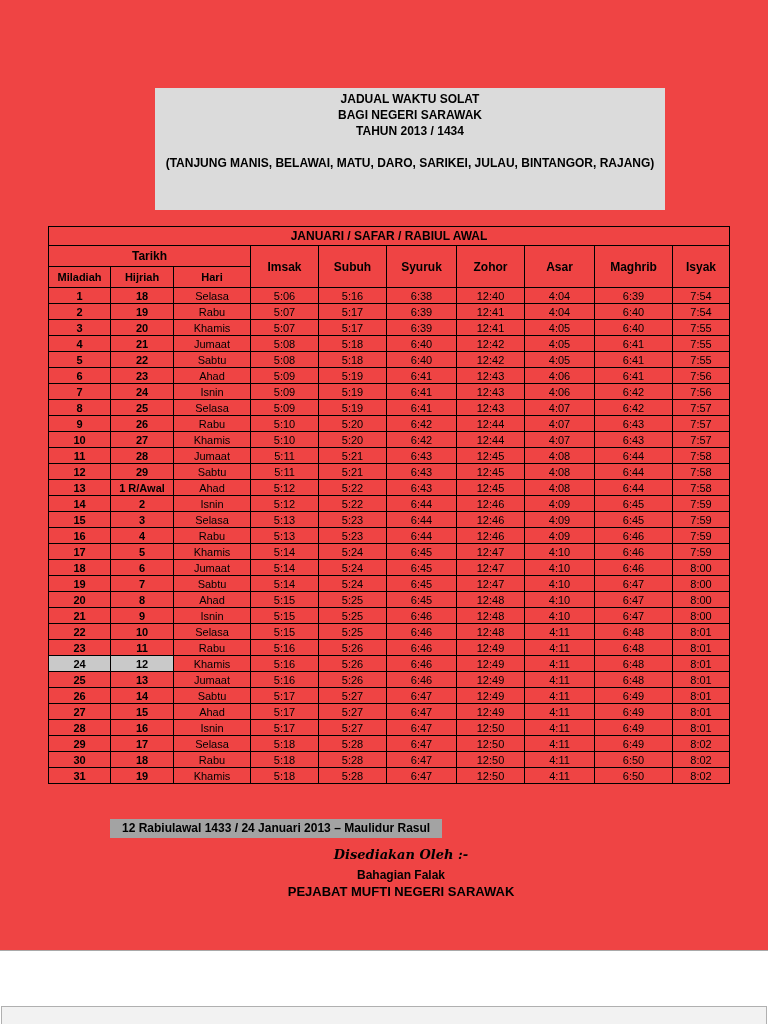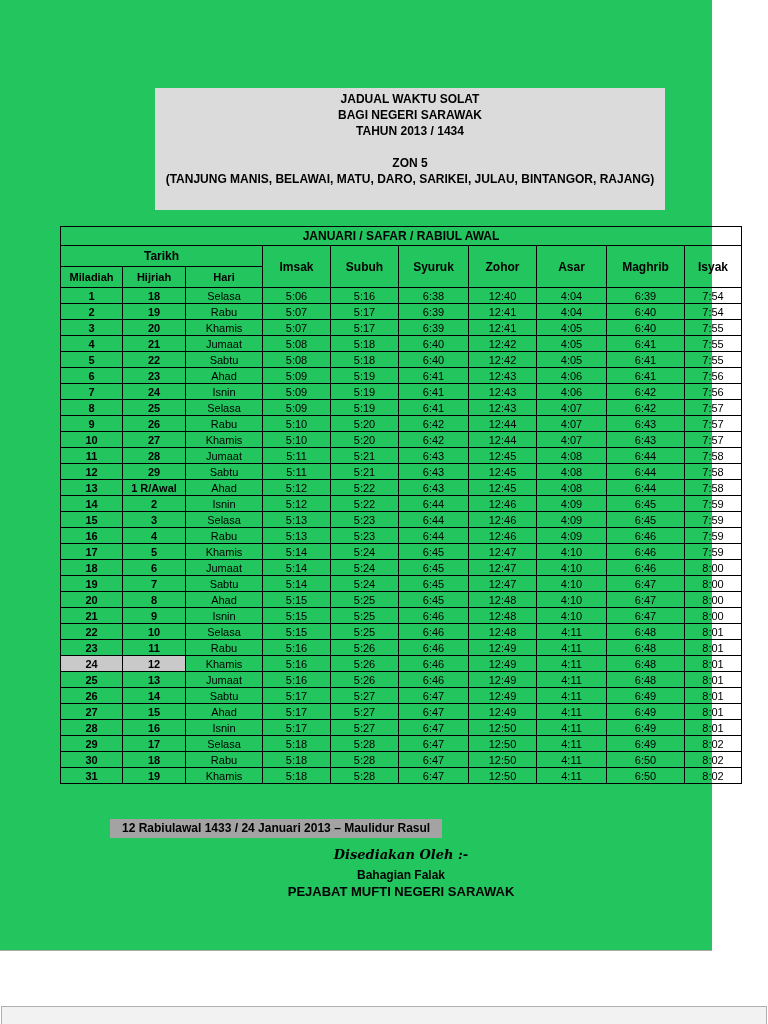--- a/index.html
+++ b/index.html
@@ -5,38 +5,38 @@
   * { margin:0; padding:0; box-sizing:border-box; }
   html,body { width:768px; height:1024px; }
   body {
     position:relative;
     background:#ffffff;
     font-family:"Liberation Sans", sans-serif;
     color:#000;
     overflow:hidden;
   }
   .page {
-    position:absolute; top:0; left:0; width:712px; height:951px;
-    background:#22c55e;
+    position:absolute; top:0; left:0; width:768px; height:951px;
+    background:#ef4444;
     border-bottom:1px solid #a9a9a9;
   }
   
   .header-box {
     position:absolute; left:155px; top:88px; width:510px; height:122px;
     background:#dbdbdb;
     text-align:center;
     font-weight:bold;
     font-size:12px;
     line-height:16px;
     padding:3px 8px 0 8px;
   }
   .header-gap { height:16px; }
   
   .ptable {
-    position:absolute; left:60px; top:226px; width:682px;
+    position:absolute; left:48px; top:226px; width:682px;
     border-collapse:collapse;
     table-layout:fixed;
     border-radius:30px;
   }
   .ptable th, .ptable td {
     border:1px solid #000;
     text-align:center;
     vertical-align:middle;
     padding:0;
     overflow:hidden;
@@ -83,21 +83,20 @@
 </head>
 <body>
 
 <div class="page">
 
   <div class="header-box" style="background: rgb(219, 219, 219);">
     <div>JADUAL WAKTU SOLAT</div>
     <div>BAGI NEGERI SARAWAK</div>
     <div>TAHUN 2013 / 1434</div>
     <div class="header-gap"></div>
-    <div>ZON 5</div>
     <div>(TANJUNG MANIS, BELAWAI, MATU, DARO, SARIKEI, JULAU, BINTANGOR, RAJANG)</div>
   </div>
 
   <table class="ptable">
     <colgroup>
       <col style="width:62px">
         <col style="width:63px">
         <col style="width:77px">
       <col style="width:68px">
         <col style="width:68px">

